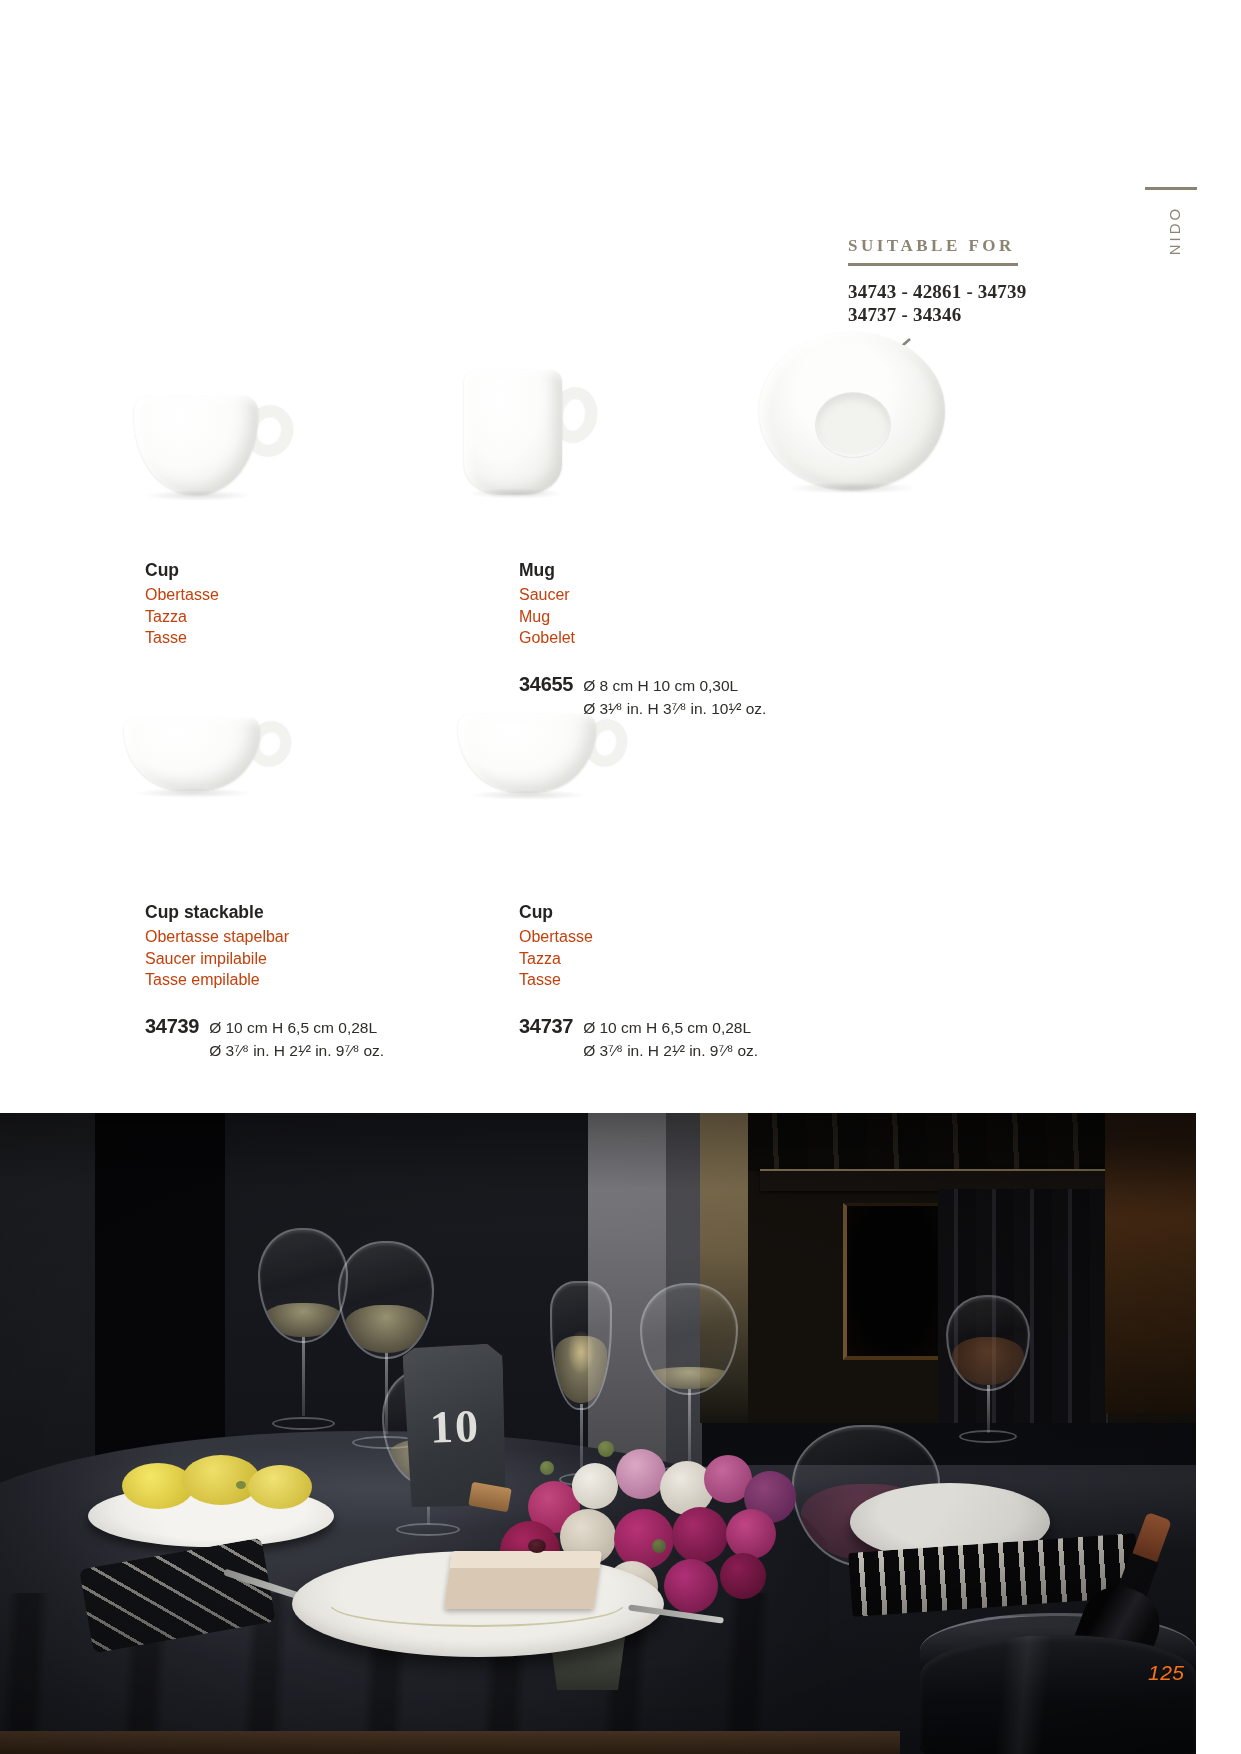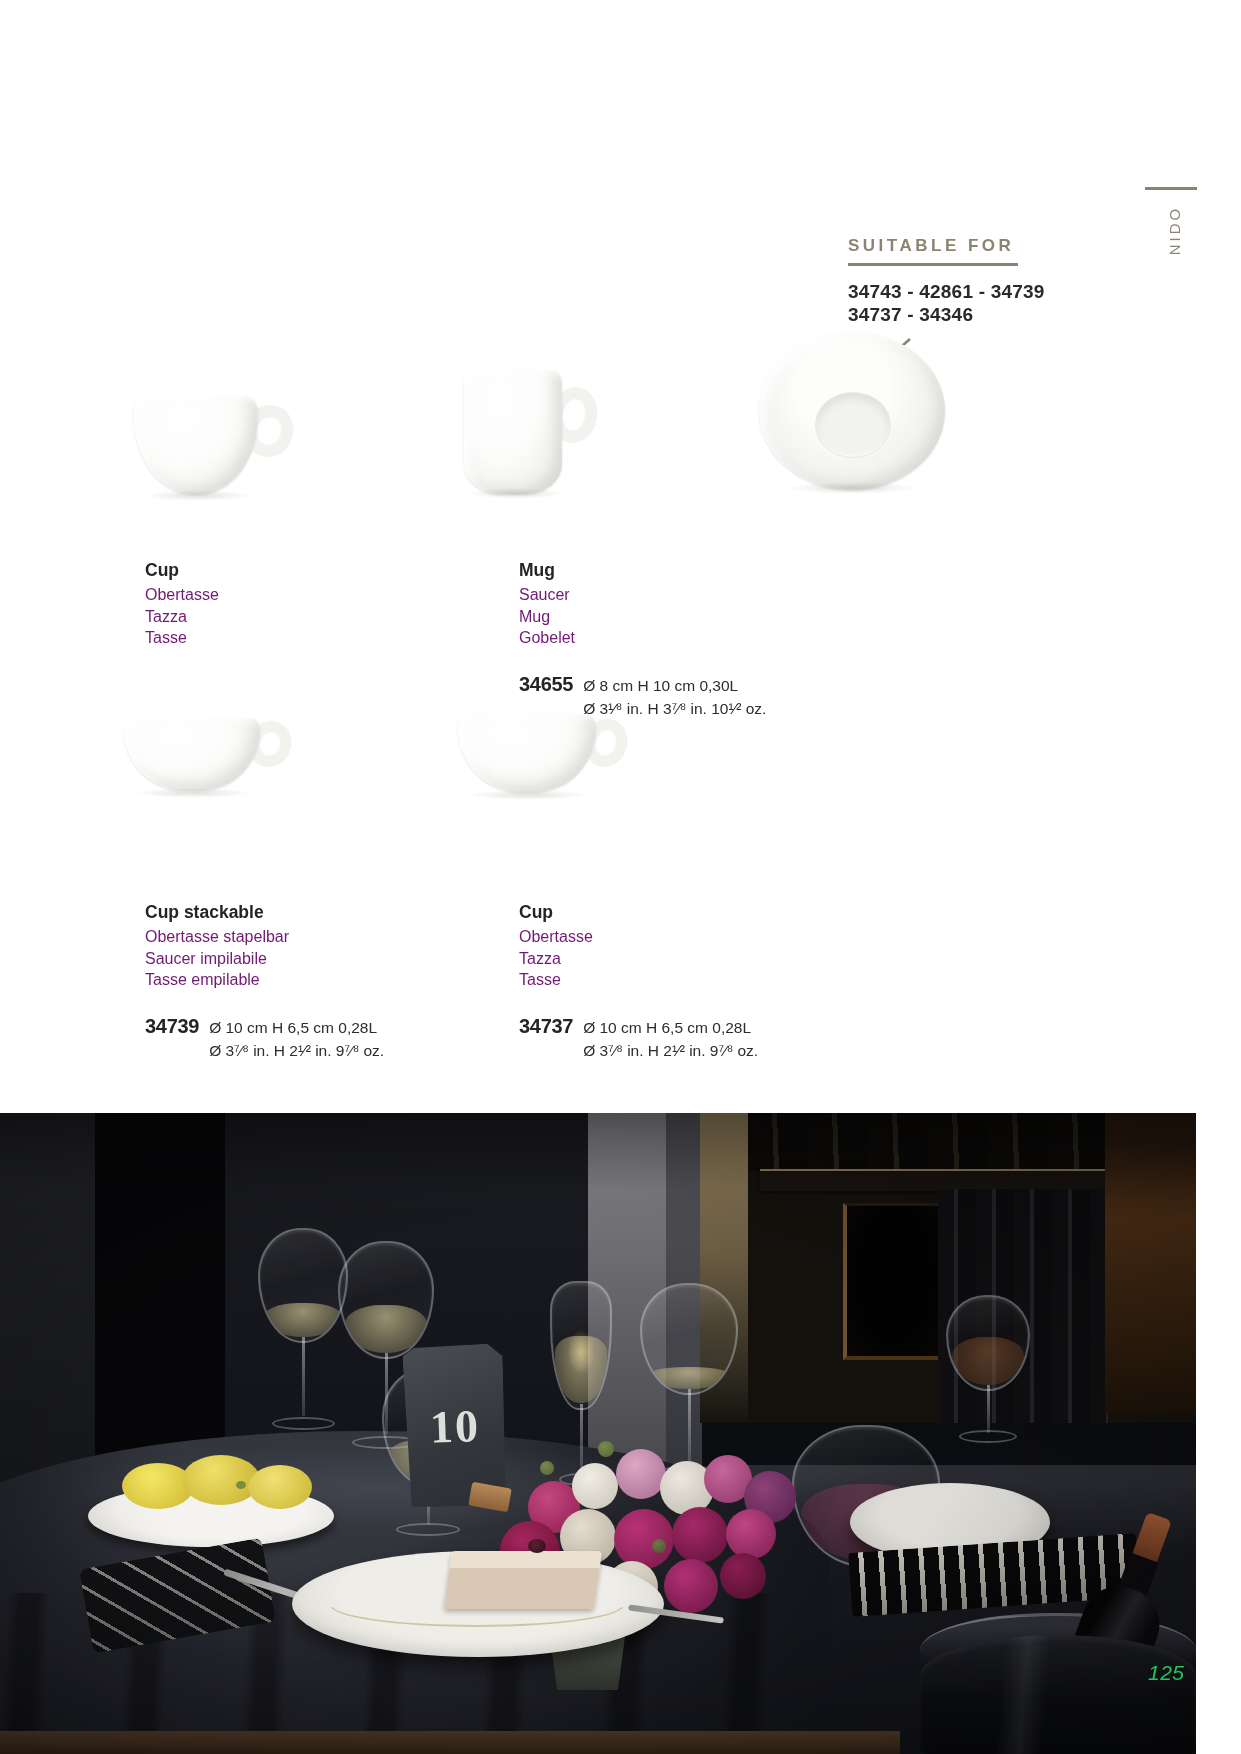--- a/index.html
+++ b/index.html
@@ -6,30 +6,30 @@
   .page{position:relative;width:1241px;height:1754px;margin:0 auto;background:#ffffff;
         font-family:"Liberation Sans",sans-serif;color:#2b2a27;overflow:hidden;}
   i{font-style:normal;display:block;position:absolute;}
 
   
   .tab-line{position:absolute;left:1145px;top:187px;width:52px;height:3px;background:#8b8472;}
   .nido{position:absolute;left:1138px;top:222px;width:72px;text-align:center;
         transform:rotate(-90deg);font-size:15px;letter-spacing:3px;color:#8b8472;font-weight:500;}
 
   
-  .sf{position:absolute;left:848px;top:236px;width:300px;}
+  .sf{position:absolute;left:848px;top:236px;width:300px;font-family:Liberation Serif, serif;}
   .sf-title{font-size:17px;font-weight:600;letter-spacing:3.5px;color:#8b8472;}
   .sf-rule{width:170px;height:3px;background:#8b8472;margin-top:7px;}
   .sf-codes{margin-top:14px;font-size:19px;font-weight:700;color:#2b2a27;line-height:23px;letter-spacing:.2px;}
   .sf-chevron{margin-top:12px;}
 
   
   .product{position:absolute;width:310px;}
   .pname{font-size:17.5px;font-weight:700;line-height:24px;margin-bottom:2px;color:#252422;}
-  .palt{font-size:16px;line-height:21.5px;color:#701a75;}
+  .palt{font-size:16px;line-height:21.5px;color:#c2410c;}
   .psku-row{display:flex;gap:10px;align-items:baseline;margin-top:24px;}
   .psku{font-size:20px;font-weight:700;letter-spacing:-.3px;color:#252422;white-space:nowrap;}
   .pdims{font-size:15.5px;line-height:23px;color:#2e2d2a;}
   .pm,.pi{display:block;white-space:nowrap;}
 
   
   .prod-img{position:absolute;}
   .pbody{position:absolute;background:radial-gradient(ellipse at 38% 22%,#ffffff 0%,#fcfcfb 45%,#f1f1ee 72%,#e5e5e1 92%,#dcdcd8 100%);
          box-shadow:inset 6px 4px 10px rgba(255,255,255,.9), inset -8px -6px 12px rgba(188,188,182,.35), 0 1px 2px rgba(140,140,134,.25);}
   .phandle{position:absolute;border:10px solid #f2f2ef;border-radius:50%;
@@ -47,21 +47,21 @@
         background:linear-gradient(165deg,rgba(255,255,255,.10),rgba(255,255,255,.02) 45%,rgba(255,255,255,.06));
         overflow:hidden;box-shadow:inset 0 2px 3px rgba(255,255,255,.12);}
   .glass .wine{position:absolute;left:5%;right:5%;bottom:4%;height:38%;
         border-radius:45% 45% 50% 50%/40% 40% 62% 62%;
         background:radial-gradient(ellipse at 50% 25%,rgba(232,220,165,.60),rgba(196,180,120,.32) 70%,rgba(160,145,90,.25));}
   .glass .stem{position:absolute;top:54%;bottom:7%;left:50%;width:3px;margin-left:-1.5px;
         background:linear-gradient(rgba(240,244,250,.45),rgba(240,244,250,.15));}
   .glass .foot{position:absolute;bottom:0;left:15%;right:15%;height:9px;border-radius:50%;
         border:2px solid rgba(235,240,246,.30);}
   .fl{border-radius:50%;}
-  .pagenum{position:absolute;left:1148px;top:548px;font-size:21px;font-style:italic;color:#22c55e;letter-spacing:.5px;}
+  .pagenum{position:absolute;left:1148px;top:548px;font-size:21px;font-style:italic;color:#f97316;letter-spacing:.5px;}
 </style>
 </head>
 <body>
 
 <div class="page">
 
   <div class="tab-line"></div>
   <div class="nido">NIDO</div>
 
   <div class="sf">

